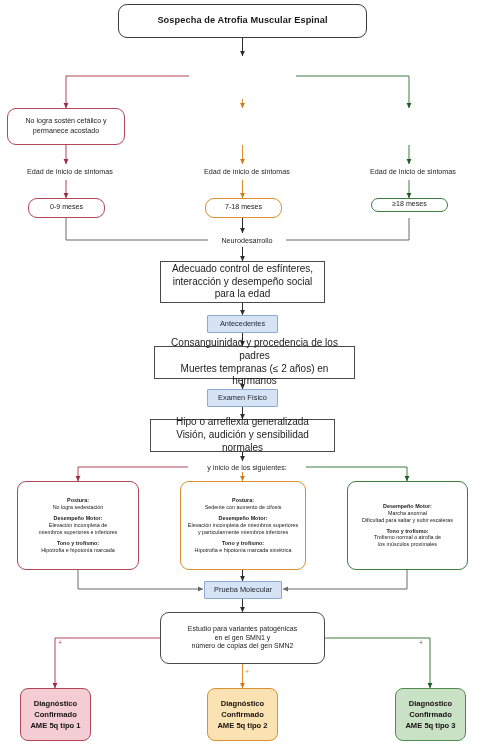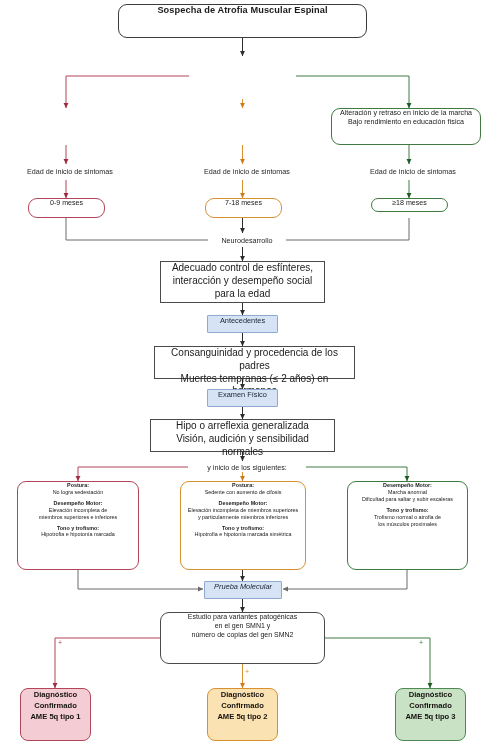--- a/index.html
+++ b/index.html
@@ -9,21 +9,21 @@
     color:#1a1a1a;
     -webkit-font-smoothing:antialiased;
   }
   #canvas{position:relative;width:485px;height:747px;overflow:hidden;background:#fff;}
 
   svg#wires{position:absolute;left:0;top:0;width:485px;height:747px;overflow:visible;}
 
   .node{
     position:absolute;
     box-sizing:border-box;
-    display:flex;align-items:flex-start;justify-content:center;
+    display:flex;align-items:center;justify-content:center;
     text-align:center;
     line-height:1.28;
     background:#ffffff;
     border:1px solid #4a4a4a;
     z-index:3;
   }
   .node .inner{padding:0 4px;width:100%;}
 
   
   .title-node{
@@ -137,22 +137,22 @@
       <path d="M322,638 L430,638 L430,688" stroke="#3f7a42" marker-end="url(#ar-green)"></path>
       <path d="M242.5,664 L242.5,688" stroke="#d99030" marker-end="url(#ar-orange)"></path>
     </g>
   </svg>
 
   <div class="node title-node" style="left:118px;top:4px;width:249px;height:34px;">
     <div class="inner">Sospecha de Atrofia Muscular Espinal</div>
   </div>
 
 
-  <div class="node round-node green" style="left:331px;top:108px;width:150px;height:37px;">
-    <div class="inner nl">Alteración y retraso en inicio de la marcha<br>Bajo rendimiento en educación física</div>
+  <div class="node round-node red" style="left:7px;top:108px;width:118px;height:37px;">
+    <div class="inner nl">No logra sostén cefálico y<br>permanece acostado</div>
   </div>
 
   <div class="free-label" style="left:6px;top:167px;width:120px;">Edad de inicio de sintomas</div>
   <div class="free-label" style="left:183px;top:167px;width:120px;">Edad de inicio de sintomas</div>
   <div class="free-label" style="left:349px;top:167px;width:120px;">Edad de inicio de sintomas</div>
 
   <div class="node round-node red" style="left:28px;top:198px;width:77px;height:20px;font-size:7.1px;">
     <div class="inner">0-9 meses</div>
   </div>
   <div class="node round-node orange" style="left:205px;top:198px;width:77px;height:20px;font-size:7.1px;">
@@ -189,21 +189,21 @@
   <div class="node round-node red clin" style="left:17px;top:481px;width:122px;height:89px;font-size:5.4px;">
     <div class="inner clin-body"><b>Postura:</b><br>No logra sedestación<span class="gap"></span><b>Desempeño Motor:</b><br>Elevación incompleta de<br>miembros superiores e inferiores<span class="gap"></span><b>Tono y trofismo:</b><br>Hipotrofia e hipotonía marcada</div>
   </div>
   <div class="node round-node orange clin" style="left:180px;top:481px;width:126px;height:89px;font-size:5.4px;">
     <div class="inner clin-body"><b>Postura:</b><br>Sedente con aumento de cifosis<span class="gap"></span><b>Desempeño Motor:</b><br>Elevación incompleta de miembros superiores<br>y particularmente miembros inferiores<span class="gap"></span><b>Tono y trofismo:</b><br>Hipotrofia e hipotonía marcada simétrica</div>
   </div>
   <div class="node round-node green clin" style="left:347px;top:481px;width:121px;height:89px;font-size:5.4px;">
     <div class="inner clin-body"><b>Desempeño Motor:</b><br>Marcha anormal<br>Dificultad para saltar y subir escaleras<span class="gap"></span><b>Tono y trofismo:</b><br>Trofismo normal o atrofia de<br>los músculos proximales</div>
   </div>
 
-  <div class="node stage-node" style="left:204px;top:581px;width:78px;height:18px;font-style:italic;">
+  <div class="node stage-node" style="left:204px;top:581px;width:78px;height:18px;">
     <div class="inner">Prueba Molecular</div>
   </div>
 
   <div class="node round-node" style="left:160px;top:612px;width:165px;height:52px;border-color:#4a4a4a;font-size:7px;">
     <div class="inner nl">Estudio para variantes patogénicas<br>en el gen SMN1 y<br>número de copias del gen SMN2</div>
   </div>
 
   <div class="plus-mark plus-red" style="left:58px;top:639px;">+</div>
   <div class="plus-mark plus-orange" style="left:245px;top:668px;">+</div>
   <div class="plus-mark plus-green" style="left:419px;top:639px;">+</div>

